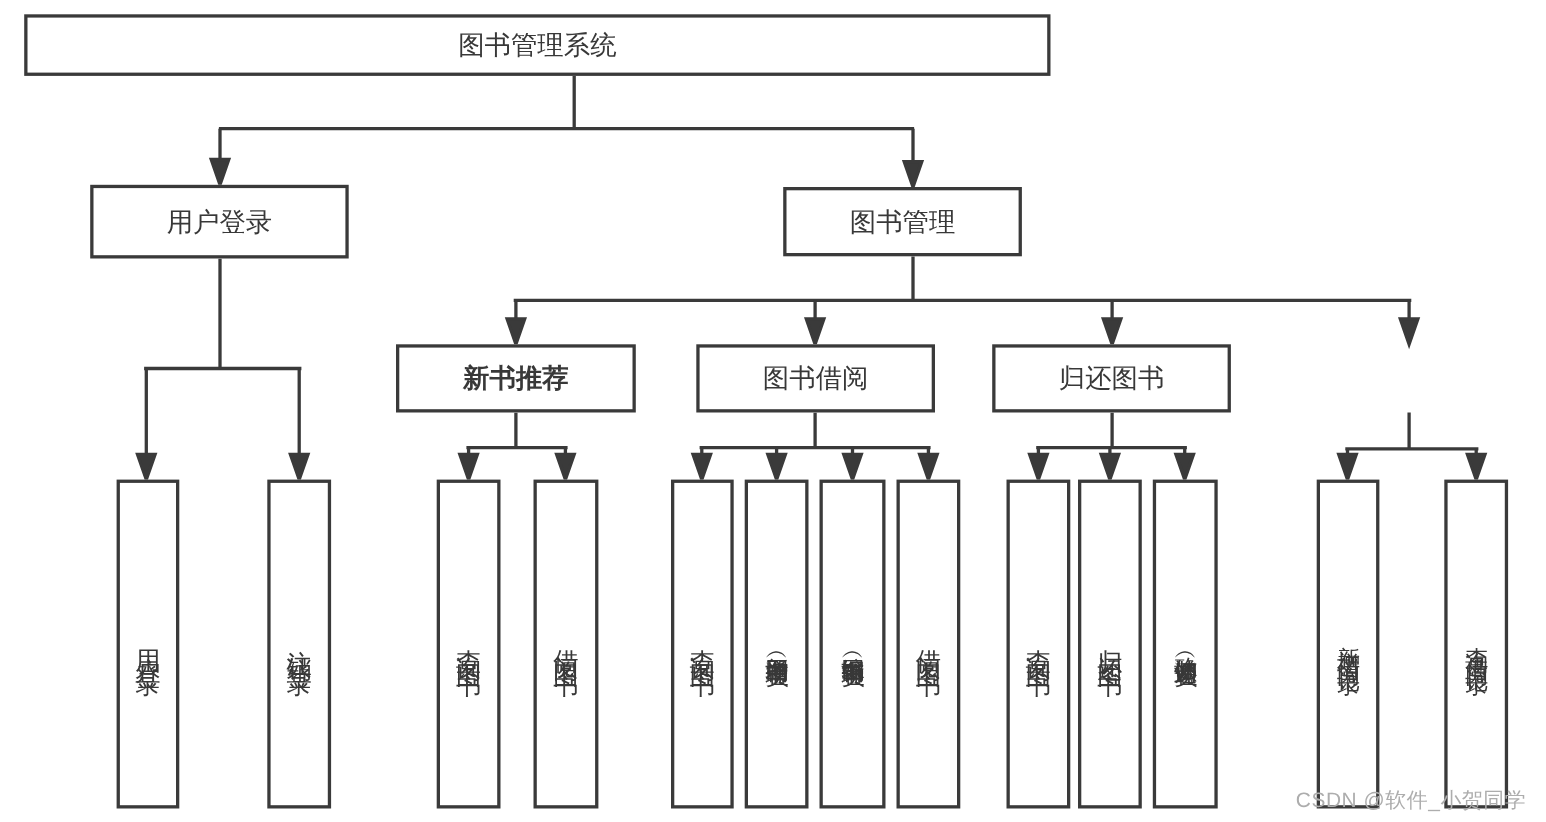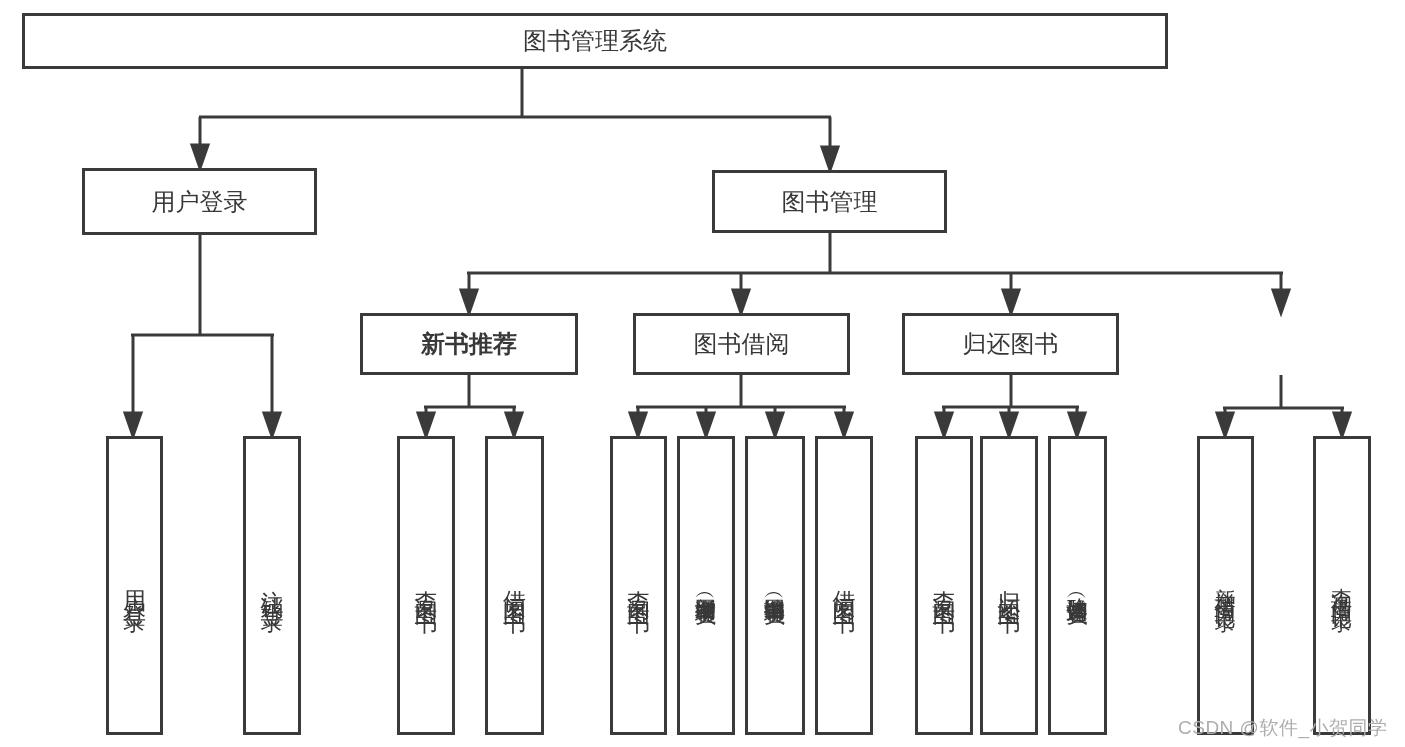--- a/index.html
+++ b/index.html
@@ -86,28 +86,28 @@
 
       <line x1="1281" y1="375" x2="1281" y2="409"></line>
       <line x1="1223" y1="408" x2="1344" y2="408"></line>
       <line x1="1225" y1="408" x2="1225" y2="428"></line>
       <line x1="1342" y1="408" x2="1342" y2="428"></line>
       <polygon points="1217,413 1233,413 1225,436"></polygon>
       <polygon points="1334,413 1350,413 1342,436"></polygon>
     </g>
   </svg>
 
-  <div class="box" style="left:22px;top:13px;width:1146px;height:56px;">
+  <div class="box" style="left:22px;top:13px;width:933px;height:56px;">
     <span>图书管理系统</span>
   </div>
 
   <div class="box" style="left:82px;top:168px;width:235px;height:67px;">
     <span>用户登录</span>
   </div>
-  <div class="box" style="left:712px;top:170px;width:235px;height:63px;">
+  <div class="box" style="left:712px;top:170px;width:217px;height:63px;">
     <span>图书管理</span>
   </div>
 
   <div class="box" style="left:360px;top:313px;width:218px;height:62px;font-weight:bold;">
     <span>新书推荐</span>
   </div>
   <div class="box" style="left:633px;top:313px;width:217px;height:62px;">
     <span>图书借阅</span>
   </div>
   <div class="box" style="left:902px;top:313px;width:217px;height:62px;">

